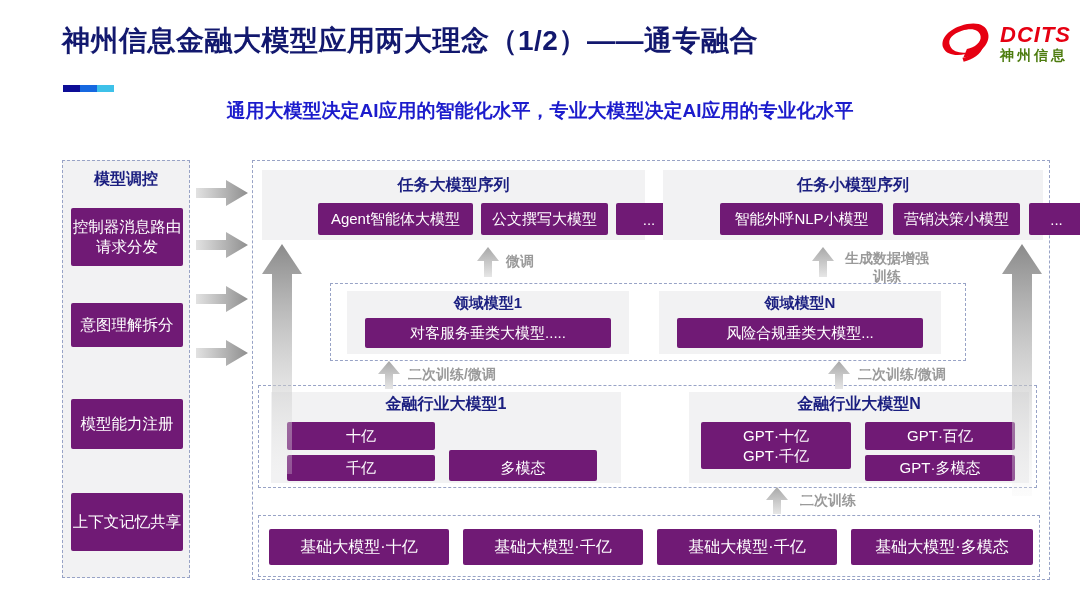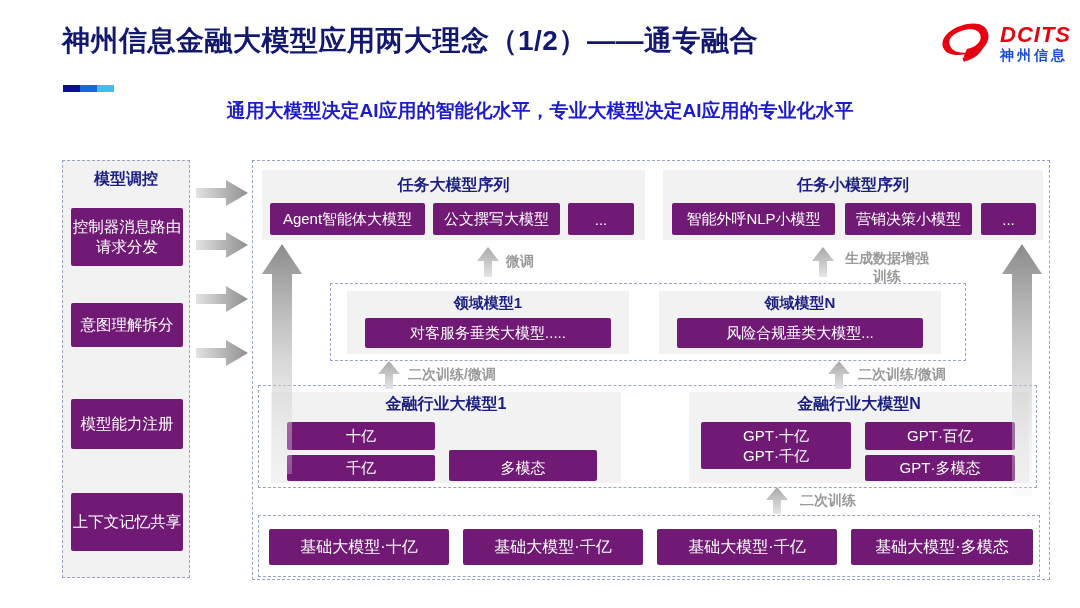--- a/index.html
+++ b/index.html
@@ -12,38 +12,38 @@
   .underline{position:absolute;left:63px;top:85px;display:flex;height:7px;}
   .underline span{display:block;height:7px;}
   .u1{width:17px;background:#0D0D96;}
   .u2{width:17px;background:#1668E0;}
   .u3{width:17px;background:#3EC1E9;}
   .subtitle{position:absolute;left:0;top:98px;width:1080px;text-align:center;font-size:19px;font-weight:bold;color:#1C1CCC;}
   .logo{position:absolute;left:938px;top:20px;display:flex;align-items:center;}
   .logo-mark{width:56px;height:46px;}
   .logo-text{margin-left:6px;display:flex;flex-direction:column;line-height:1.05;}
   .logo-brand{color:#E60012;font-weight:bold;font-style:italic;font-size:22px;letter-spacing:1px;}
-  .logo-cn{color:#1d4ed8;font-weight:bold;font-size:14px;letter-spacing:3px;margin-top:2px;}
+  .logo-cn{color:#4d7c0f;font-weight:bold;font-size:14px;letter-spacing:3px;margin-top:2px;}
   
   .dashedbox{position:absolute;border:1px dashed #98A3C6;background:#ffffff;box-sizing:border-box;}
   .graypanel{position:absolute;background:#F2F2F3;box-sizing:border-box;}
   .bluebox{position:absolute;background:#701a75;color:#ffffff;display:flex;align-items:center;justify-content:center;text-align:center;border-radius:2px;box-sizing:border-box;}
   .panelhead{position:absolute;left:0;width:100%;text-align:center;font-weight:bold;color:#1B1F80;}
   .graylabel{position:absolute;color:#9A9A9A;font-weight:bold;font-size:14px;line-height:1.25;}
   svg{display:block;}
   
   .sidebar{left:62px;top:160px;width:128px;height:418px;background:#F2F2F3;}
   .sidebar .panelhead{top:8px;font-size:16px;}
   .sb-item{left:8px;width:112px;font-size:15.5px;line-height:1.3;}
   
   .mainbox{left:252px;top:160px;width:798px;height:420px;}
   .bigarrow{position:absolute;z-index:1;}
   .panel-z{z-index:2;}
   .toppanel .panelhead{top:5px;font-size:16px;}
-  .toppanel .bluebox{height:32px;font-size:15px;}
+  .toppanel .bluebox{height:32px;font-size:15px;margin-left:48px;}
   .domainpanel .panelhead{top:3px;font-size:15px;text-align:center;}
   .smallarrow{position:absolute;z-index:3;}
 </style>
 </head>
 <body>
 
 <div id="slide">
 
   <div class="title">神州信息金融大模型应用两大理念（1/2）——通专融合</div>
   <div class="underline">

